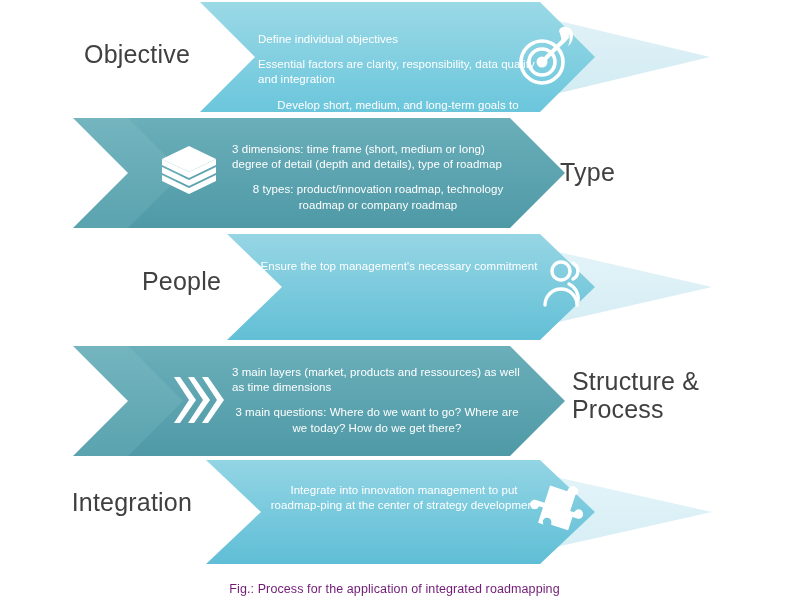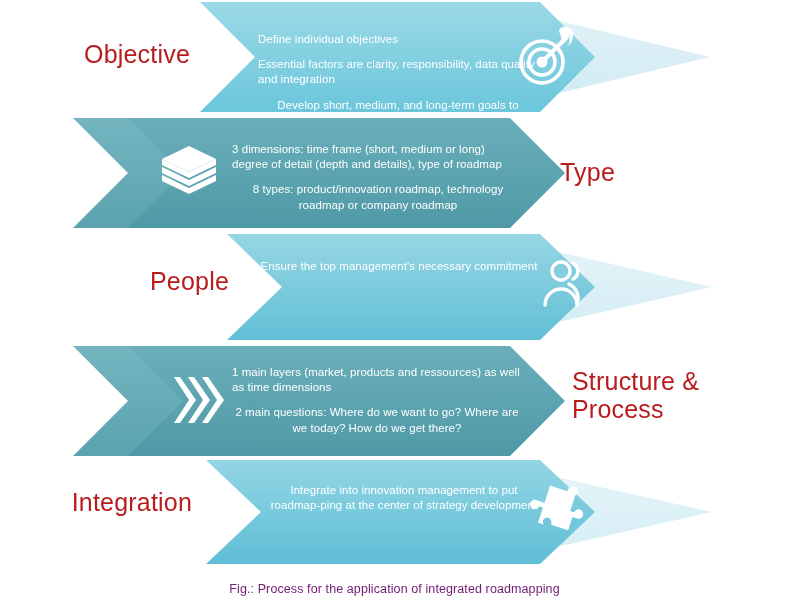--- a/index.html
+++ b/index.html
@@ -10,21 +10,21 @@
     overflow:hidden;
     position:relative;
   }
   #stage{position:absolute;left:0;top:0;width:789px;height:609px;}
 
   .band{position:absolute;left:0;width:789px;}
 
   
   .side-label{
     position:absolute;
-    color:#b91c1c;
+    color:#404040;
     font-size:25px;
     font-weight:400;
     line-height:1.12;
     letter-spacing:.2px;
     white-space:pre-line;
   }
   .side-label.right{text-align:left;}
   .side-label.left{text-align:right;}
 
   
@@ -129,21 +129,21 @@
           <stop offset="1" stop-color="#62bfd6"></stop>
         </linearGradient>
         <linearGradient id="g3b" x1="0" y1="0" x2="0" y2="1">
           <stop offset="0" stop-color="#e6f5f9"></stop>
           <stop offset="1" stop-color="#d2ecf3"></stop>
         </linearGradient>
       </defs>
       <polygon points="480,3 712,56 480,109 555,56" fill="url(#g3b)"></polygon>
       <polygon points="227,3 540,3 595,56 540,109 227,109 282,56" fill="url(#g3a)"></polygon>
     </svg>
-    <div class="side-label left" style="left:16px;top:36px;width:190px;padding-left:23px;">People</div>
+    <div class="side-label left" style="left:8px;top:36px;width:190px;padding-left:23px;">People</div>
     <div class="body-text" style="left:258px;top:28px;width:282px;">
       <p>Ensure the top management's necessary commitment</p>
     </div>
     <div class="icon" style="left:540px;top:22px;">
       <svg width="62" height="62" viewBox="0 0 62 62">
         <g fill="none" stroke="#ffffff" stroke-width="3.4" stroke-linecap="round">
           <circle cx="21" cy="18" r="9"></circle>
           <path d="M5 52 a16 16 0 0 1 32 0"></path>
           <path d="M33 10 a9 9 0 0 1 0 16"></path>
           <path d="M38 48 a16 16 0 0 0 -9 -17"></path>
@@ -163,22 +163,22 @@
           <stop offset="0" stop-color="#74b5bf"></stop>
           <stop offset="1" stop-color="#5aa3af"></stop>
         </linearGradient>
       </defs>
       <polygon points="73,3 300,3 245,58 300,113 73,113 128,58" fill="url(#g4b)"></polygon>
       <polygon points="128,3 510,3 565,58 510,113 128,113 183,58" fill="url(#g4a)"></polygon>
     </svg>
     <div class="side-label right" style="left:560px;top:24px;width:225px;margin-left:12px;">Structure &amp;
 Process</div>
     <div class="body-text" style="left:232px;top:22px;width:290px;">
-      <p>1 main layers (market, products and ressources) as well as time dimensions</p>
-      <p>2 main questions: Where do we want to go? Where are we today? How do we get there?</p>
+      <p>3 main layers (market, products and ressources) as well as time dimensions</p>
+      <p>3 main questions: Where do we want to go? Where are we today? How do we get there?</p>
     </div>
     <div class="icon" style="left:172px;top:30px;">
       <svg width="56" height="54" viewBox="0 0 56 54">
         <g fill="#ffffff">
           <polygon points="2,4 8,4 24,27 8,50 2,50 17,27"></polygon>
           <polygon points="16,4 22,4 38,27 22,50 16,50 31,27"></polygon>
           <polygon points="30,4 36,4 52,27 36,50 30,50 45,27"></polygon>
         </g>
       </svg>
     </div>

